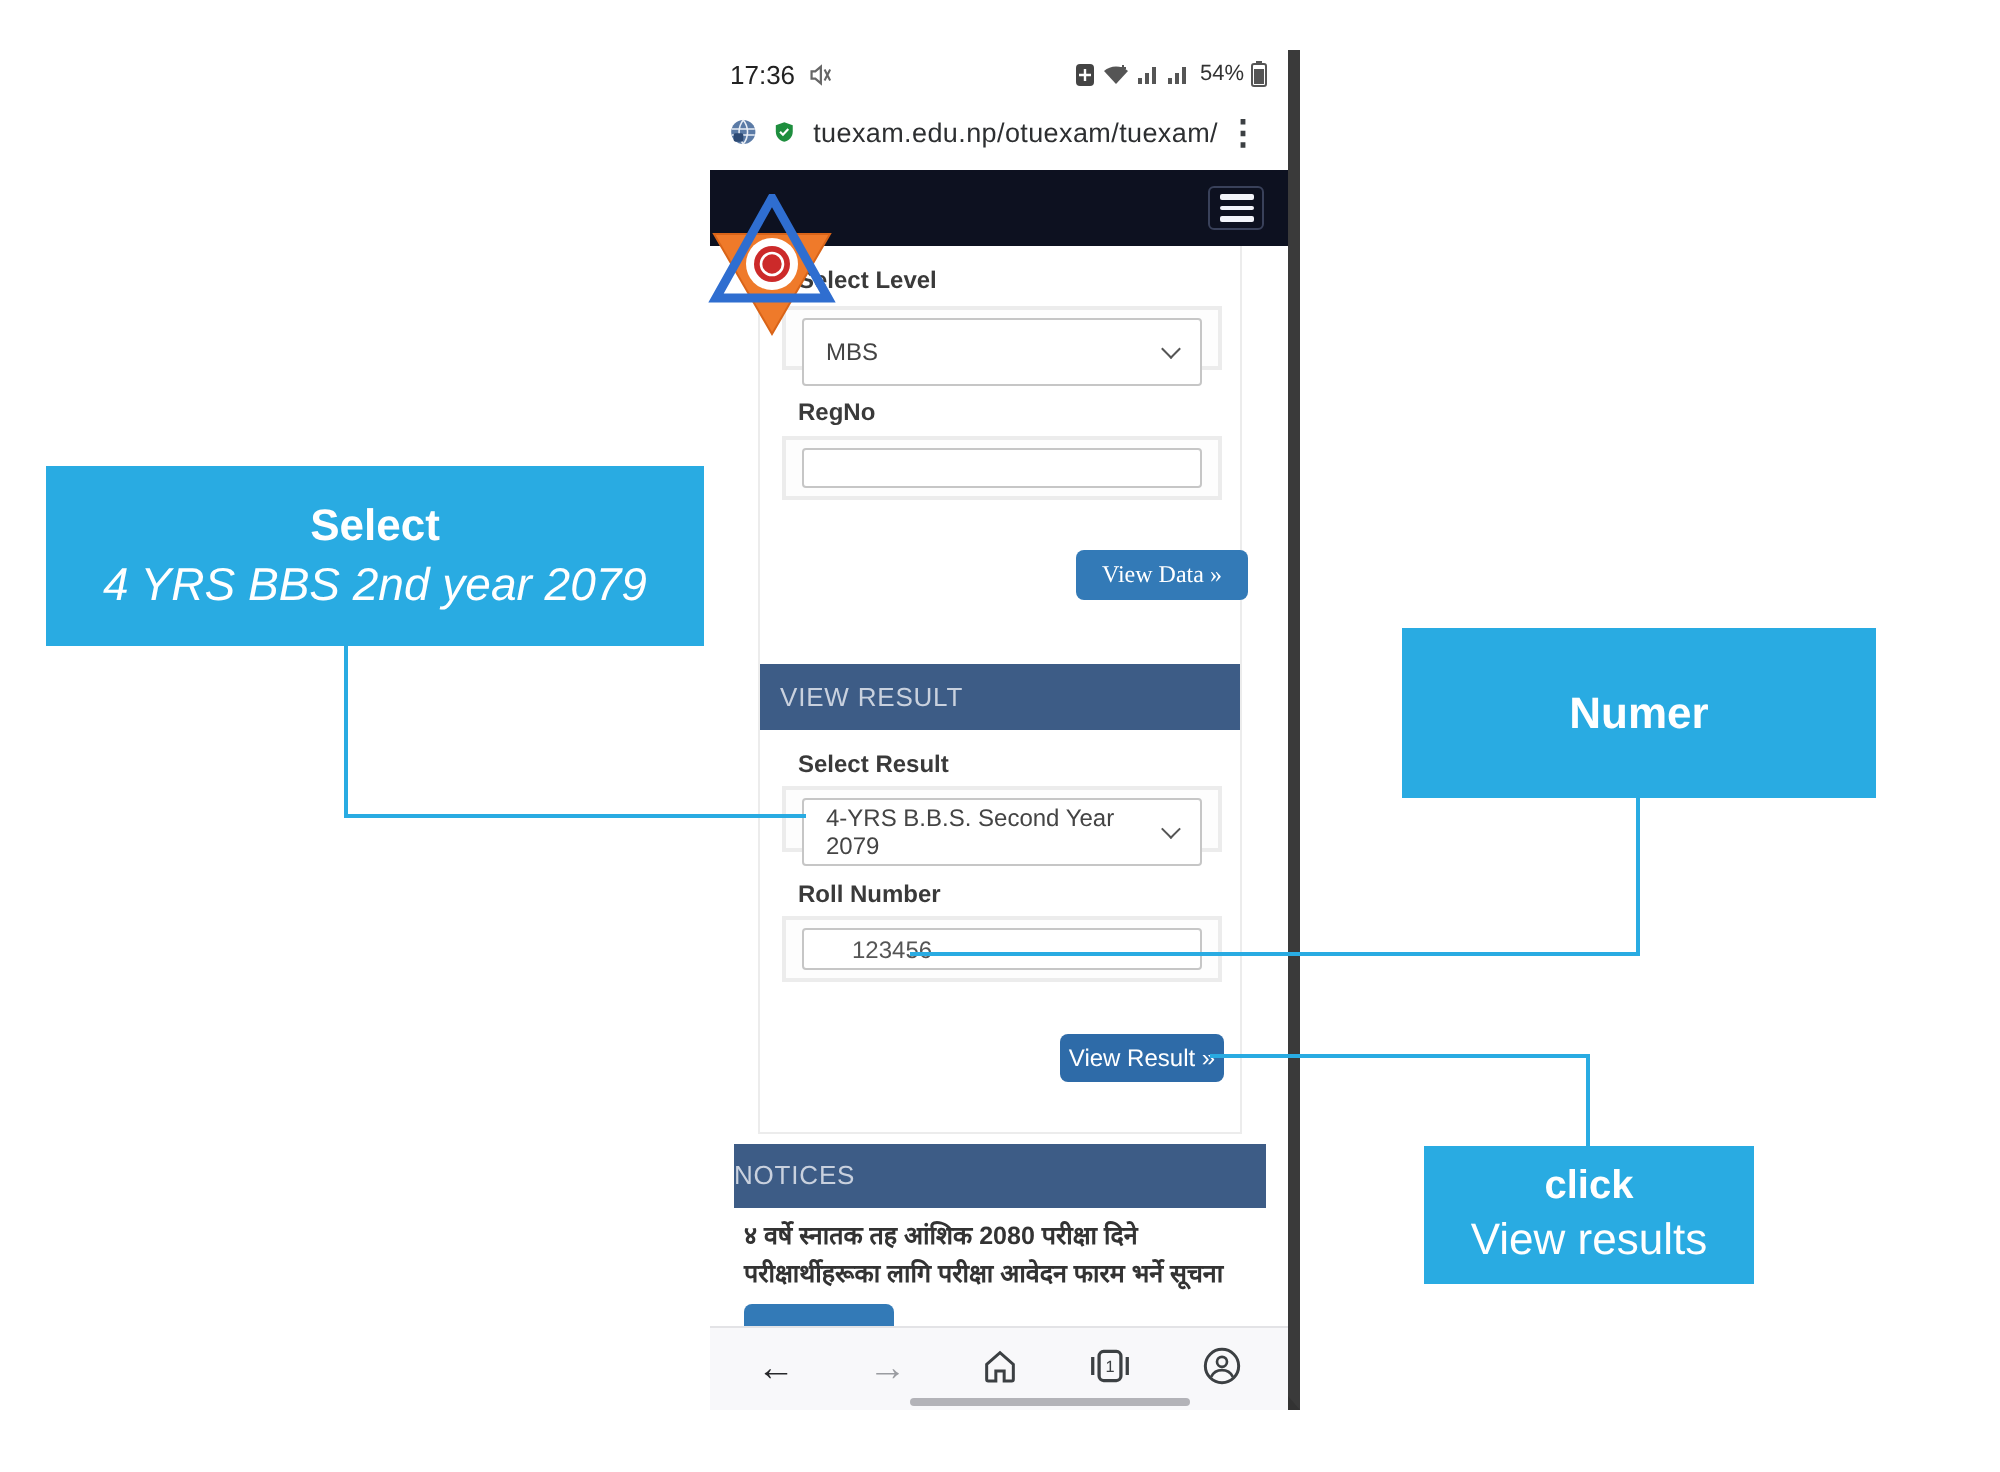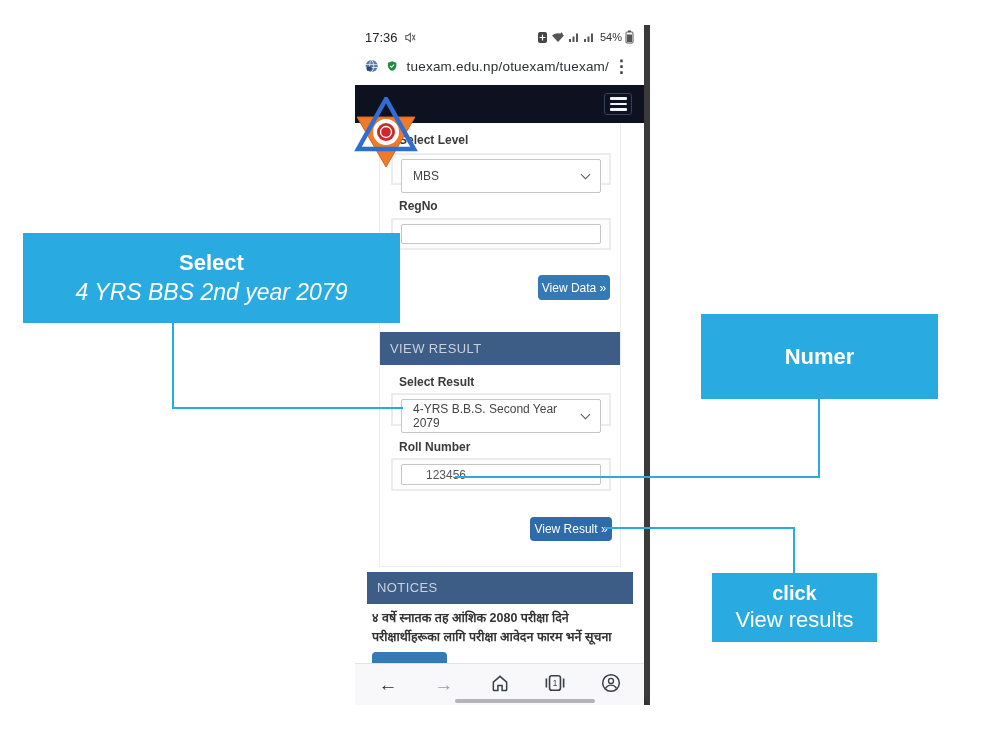--- a/index.html
+++ b/index.html
@@ -56,31 +56,31 @@
   }
   .chev { width:7px; height:7px; border-right:1.6px solid #555; border-bottom:1.6px solid #555; transform:rotate(45deg); margin-top:-3px; }
   .txt-input {
     width:100%; height:100%; background:#fff; border:1px solid #c6c6c6; border-radius:2px;
     padding:0 24px; font-size:12px; color:#555; font-family:"Liberation Sans", sans-serif; outline:none;
   }
   .btn {
     position:absolute; border:none; border-radius:4px; color:#fff; font-size:12px;
     font-family:"Liberation Sans", sans-serif; cursor:pointer;
   }
-  .btn-viewdata { left:158px; top:152px; width:72px; height:25px; background:#337ab7; }
+  .btn-viewdata { left:158px; top:152px; width:86px; height:25px; background:#337ab7;font-family:Liberation Serif, serif; }
   .btn-viewresult { left:150px; top:394px; width:82px; height:24px; background:#2e6ba8; }
   .sec-header {
     position:absolute; left:0; width:100%; height:33px; background:#3d5c86;
     color:#c9d1de; font-size:13px; letter-spacing:.4px; line-height:33px; padding-left:10px;
   }
 
   
   .notices-header {
     position:absolute; left:12px; top:547px; width:266px; height:32px; background:#3d5c86;
-    color:#c9d1de; font-size:13px; letter-spacing:.4px; line-height:32px; padding-left:10px;
+    color:#c9d1de; font-size:13px; letter-spacing:.4px; line-height:32px; 
   }
   .notice-text {
     position:absolute; left:17px; top:584px; width:258px;
     font-size:12.5px; font-weight:bold; color:#333; line-height:19px;
   }
   .notice-btn {
     position:absolute; left:17px; top:627px; width:75px; height:11px;
     background:#337ab7; border:none; border-radius:4px 4px 0 0;
   }
 
@@ -98,21 +98,21 @@
     background:#b3b3b8; border-radius:2px;
   }
 
   
   .ann-box {
     position:absolute; background:#29abe2; color:#fff; display:flex;
     flex-direction:column; align-items:center; justify-content:center;
   }
   .ann-title { font-weight:bold; }
   .ann-line { position:absolute; background:#29abe2; }
-  .box-select { left:23px; top:233px; width:377px; height:90px; }
+  .box-select { left:23px; top:233px; width:329px; height:90px; }
   .box-select .ann-title { font-size:22px; }
   .box-select .ann-sub { font-size:23px; margin-top:3px;font-style:italic; }
   .box-enter { left:701px; top:314px; width:237px; height:85px; }
   .box-enter .ann-title { font-size:22px; }
   .box-enter .ann-sub { font-size:23px; margin-top:3px; }
   .box-click { left:712px; top:573px; width:165px; height:69px; }
   .box-click .ann-title { font-size:20px; }
   .box-click .ann-sub { font-size:22px; margin-top:2px; }
 </style>
 </head>

